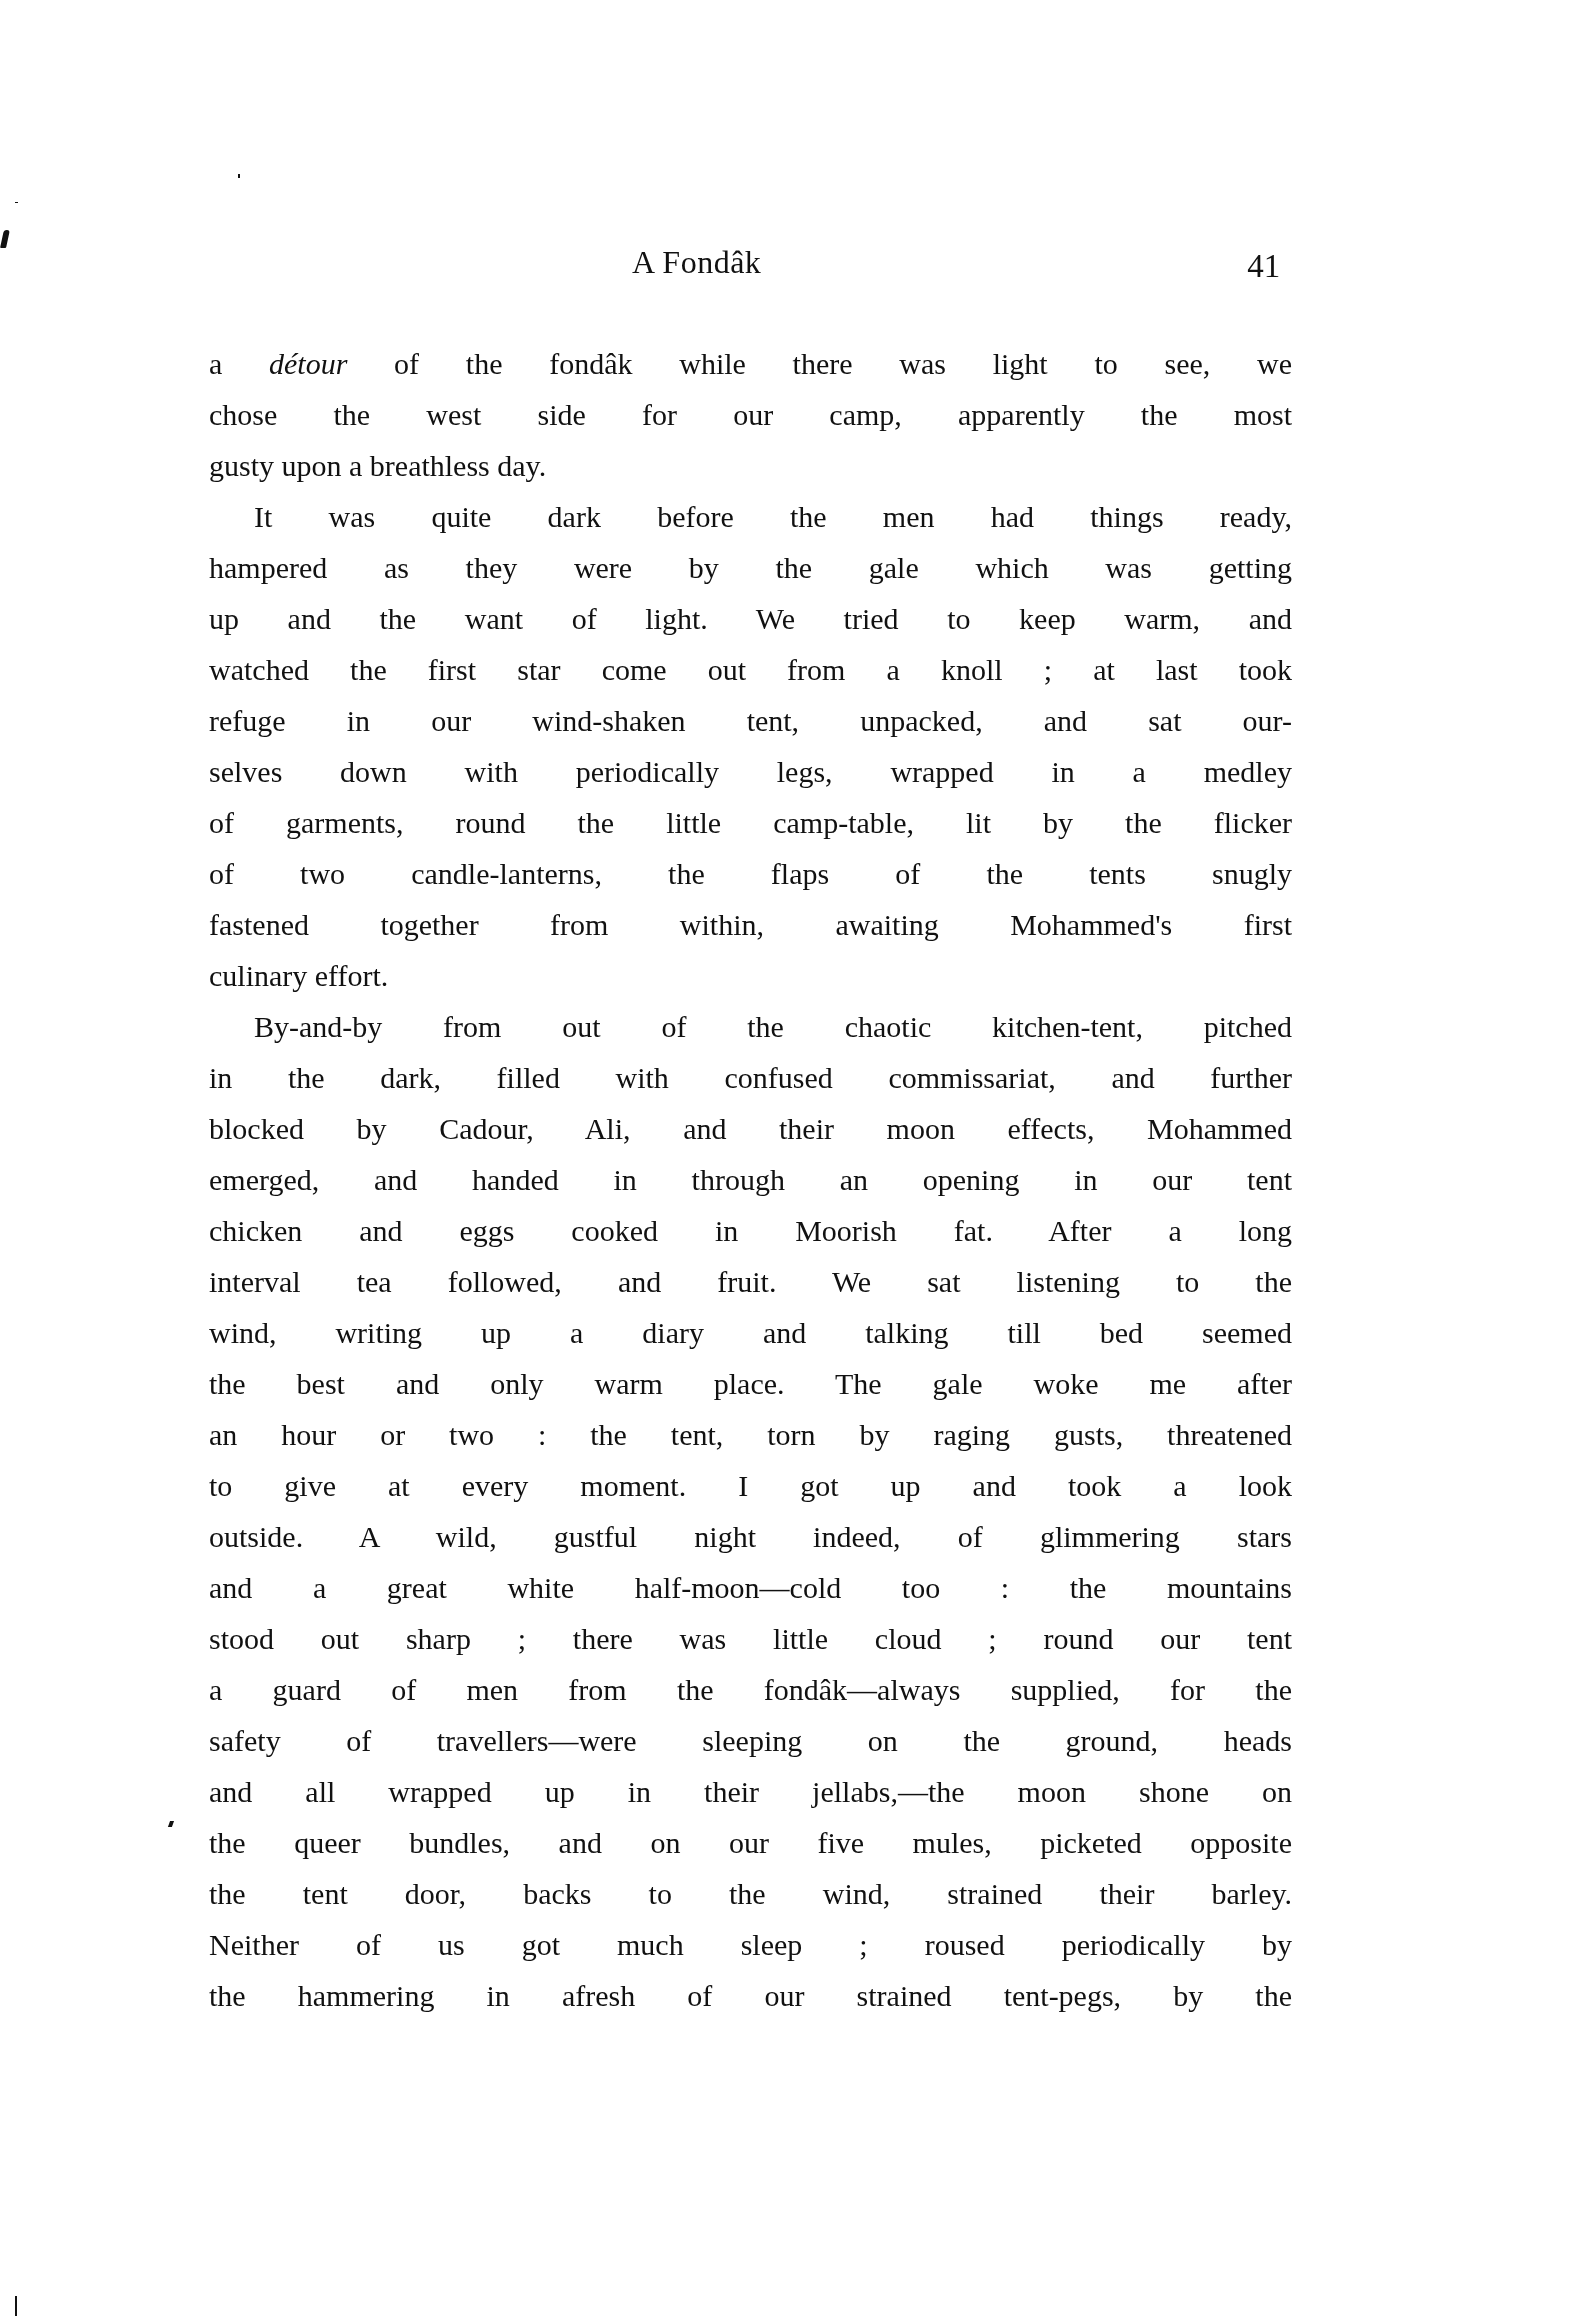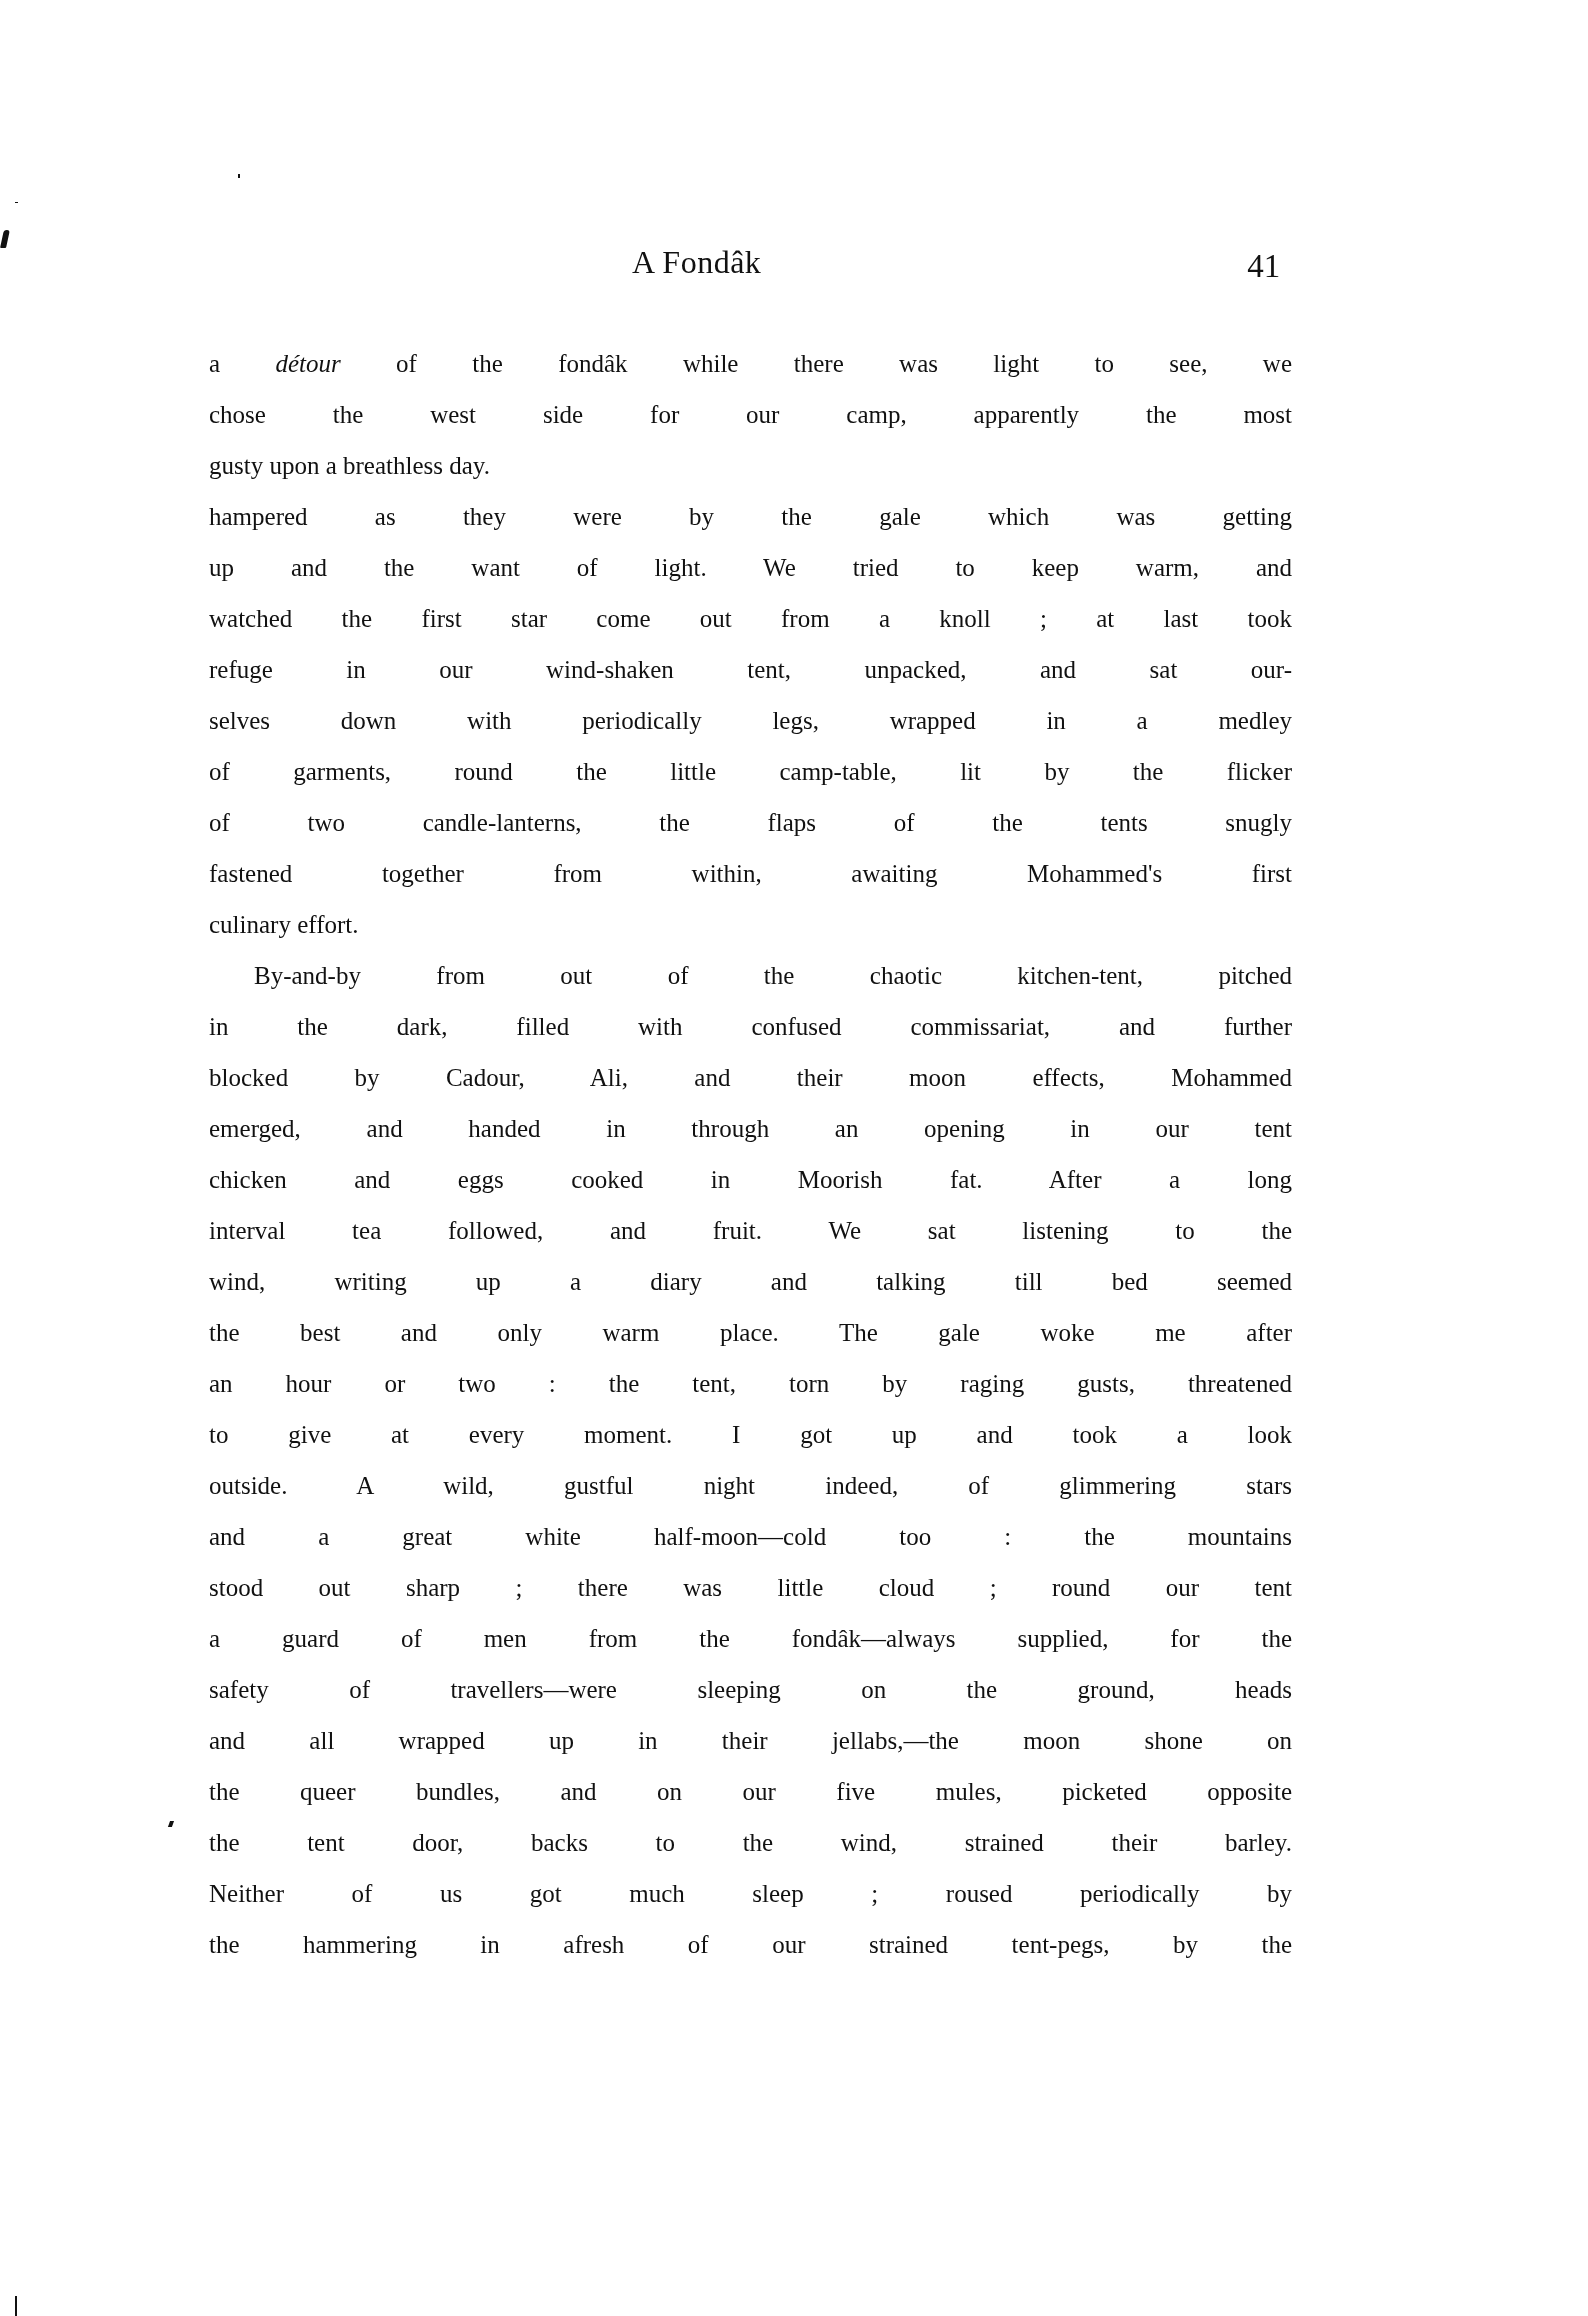--- a/index.html
+++ b/index.html
@@ -48,21 +48,21 @@
       white-space: nowrap;
     }
     .body-text {
       position: absolute;
       left: 209px;
       top: 338px;
       width: 1083px;
     }
     .line {
       display: block;
-      font-size: 25px;
+      font-size: 30px;
       height: 51px;
       line-height: 51px;
       white-space: nowrap;
       text-align: justify;
       text-align-last: justify;
       overflow: hidden;
     }
     .line.last {
       text-align: center;
       text-align-last: left;
@@ -101,20 +101,21 @@
 
   <div class="body-text">
 
     <div class="paragraph">
       <span class="line"><span>a </span><em>détour</em><span> of the fondâk while there was light to see, we</span></span>
       <span class="line">chose the west side for our camp, apparently the most</span>
       <span class="line last">gusty upon a breathless day.</span>
     </div>
 
     <div class="paragraph">
+      <span class="line indent">It was quite dark before the men had things ready,</span>
       <span class="line">hampered as they were by the gale which was getting</span>
       <span class="line">up and the want of light.  We tried to keep warm, and</span>
       <span class="line">watched the first star come out from a knoll ; at last took</span>
       <span class="line">refuge in our wind-shaken tent, unpacked, and sat our-</span>
       <span class="line">selves down with periodically legs, wrapped in a medley</span>
       <span class="line">of garments, round the little camp-table, lit by the flicker</span>
       <span class="line">of two candle-lanterns, the flaps of the tents snugly</span>
       <span class="line">fastened together from within, awaiting Mohammed's first</span>
       <span class="line last">culinary effort.</span>
     </div>

